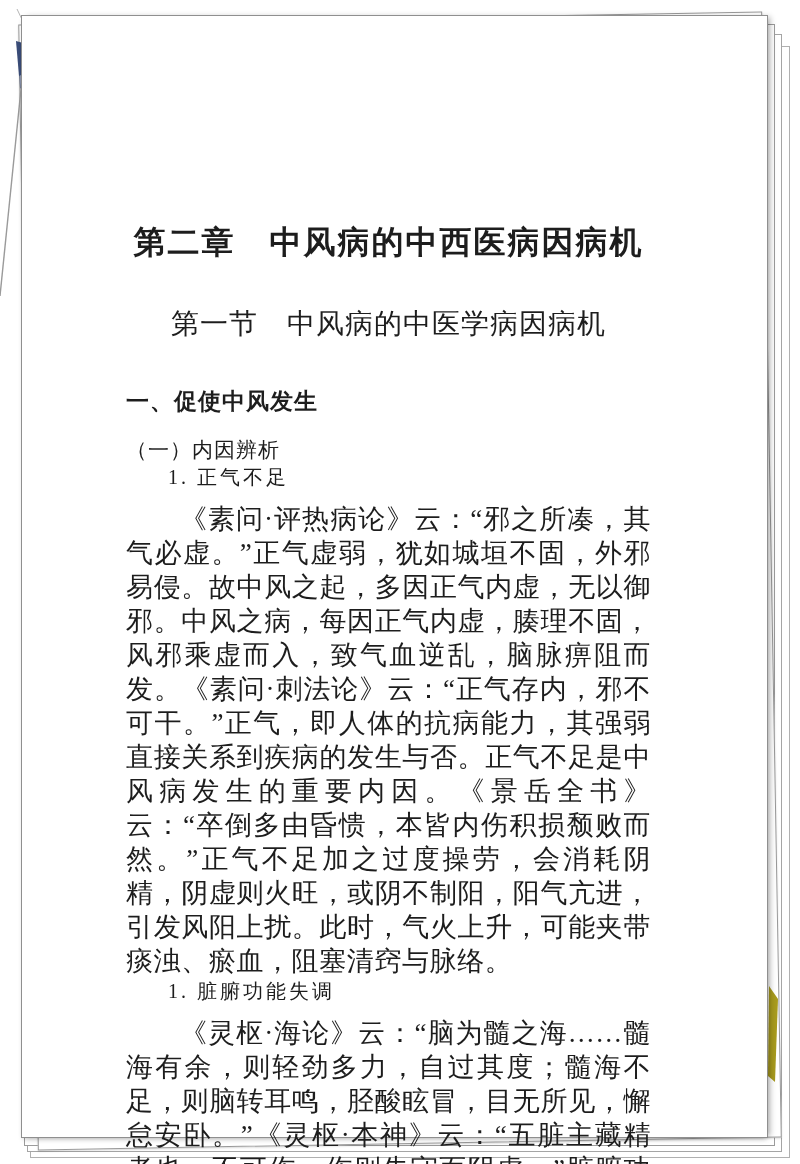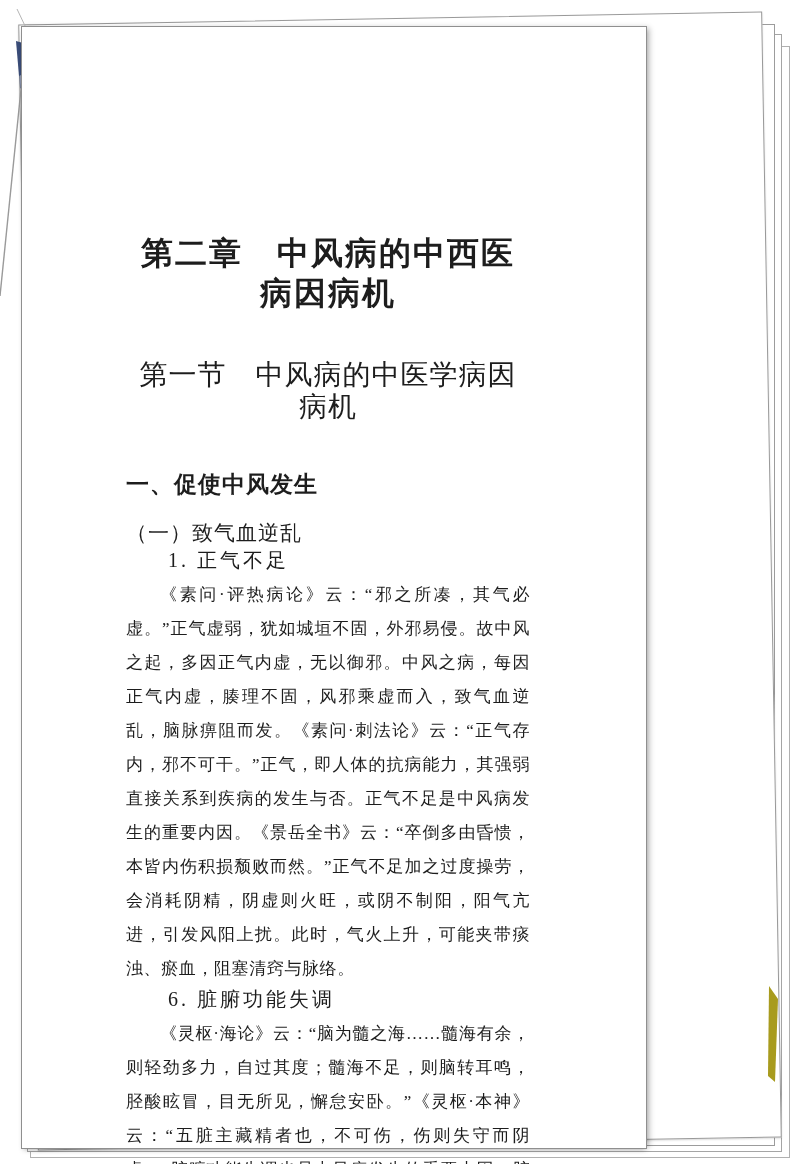--- a/index.html
+++ b/index.html
@@ -32,21 +32,21 @@
   }
   
   .decor-svg{position:absolute;left:0;top:0;width:800px;height:1164px;}
   .left-line{stroke:#9a9a9a;stroke-width:1.4;fill:none;}
   .left-line-faint{stroke:#b5b5b5;stroke-width:1;fill:none;}
   .blue-wedge{fill:var(--blue-edge);}
   .blue-wedge-fade{fill:var(--blue-edge);opacity:.55;}
   .yellow-wedge{fill:var(--yellow-edge);}
   
   .page{
-    position:absolute;left:21px;top:26px;width:626px;height:1123px;
+    position:absolute;left:21px;top:15px;width:747px;height:1123px;
     background:#ffffff;
     border:1px solid var(--page-border);
     box-shadow:4px 0 6px -2px rgba(0,0,0,0.30), 0 3px 5px -2px rgba(0,0,0,0.22);
     padding:0 116px 0 104px;
   }
   .chapter-title{
     margin-top:206px;
     text-align:center;
     font-size:32px;line-height:40px;font-weight:bold;
     letter-spacing:2px;
@@ -71,22 +71,22 @@
     letter-spacing:1px;
     font-family:"Liberation Sans","DejaVu Sans",sans-serif;
   }
   .item-title{
     margin-left:42px;
     font-size:20px;line-height:26px;
     letter-spacing:3px;
     font-family:"Liberation Serif","DejaVu Serif",serif;
   }
   .body-para{
-    margin-top:5px;
-    font-size:17px;line-height:34px;
+    margin-top:12px;
+    font-size:27px;line-height:34px;
     letter-spacing:0.6px;
     text-align:justify;
     text-indent:2em;
     font-family:"Liberation Serif","DejaVu Serif",serif;
   }
 </style>
 </head>
 <body>
 
 <div class="stage">
@@ -105,20 +105,20 @@
     <polygon class="blue-wedge" points="16,41 23,43 23,74 19,76"></polygon>
     <polygon class="blue-wedge-fade" points="19,74 23,74 23,90 20,88"></polygon>
 
     <polygon class="yellow-wedge" points="769,986 778,999 775,1082 768,1076"></polygon>
   </svg>
 
   <div class="page">
     <div class="chapter-title">第二章　中风病的中西医病因病机</div>
     <div class="section-title">第一节　中风病的中医学病因病机</div>
     <div class="heading-1">一、促使中风发生</div>
-    <div class="heading-2">（一）致气血逆乱</div>
+    <div class="heading-2">（一）内因辨析</div>
     <div class="item-title">1. 正气不足</div>
     <div class="body-para">《素问·评热病论》云：“邪之所凑，其气必虚。”正气虚弱，犹如城垣不固，外邪易侵。故中风之起，多因正气内虚，无以御邪。中风之病，每因正气内虚，腠理不固，风邪乘虚而入，致气血逆乱，脑脉痹阻而发。《素问·刺法论》云：“正气存内，邪不可干。”正气，即人体的抗病能力，其强弱直接关系到疾病的发生与否。正气不足是中风病发生的重要内因。《景岳全书》云：“卒倒多由昏愦，本皆内伤积损颓败而然。”正气不足加之过度操劳，会消耗阴精，阴虚则火旺，或阴不制阳，阳气亢进，引发风阳上扰。此时，气火上升，可能夹带痰浊、瘀血，阻塞清窍与脉络。</div>
-    <div class="item-title">6. 脏腑功能失调</div>
+    <div class="item-title">1. 脏腑功能失调</div>
     <div class="body-para">《灵枢·海论》云：“脑为髓之海……髓海有余，则轻劲多力，自过其度；髓海不足，则脑转耳鸣，胫酸眩冒，目无所见，懈怠安卧。”《灵枢·本神》云：“五脏主藏精者也，不可伤，伤则失守而阴虚。”脏腑功能失调也是中风病发生的重要内因。脏腑之间相互依存、制约，一旦某脏腑功能失衡，尤其是肝肾阴虚、肝阳上亢，将严重影响气血运行，促使中风发生。肾为先天之本，主骨生髓；肝</div>
   </div>
 
 </div>
 
 </body></html>

